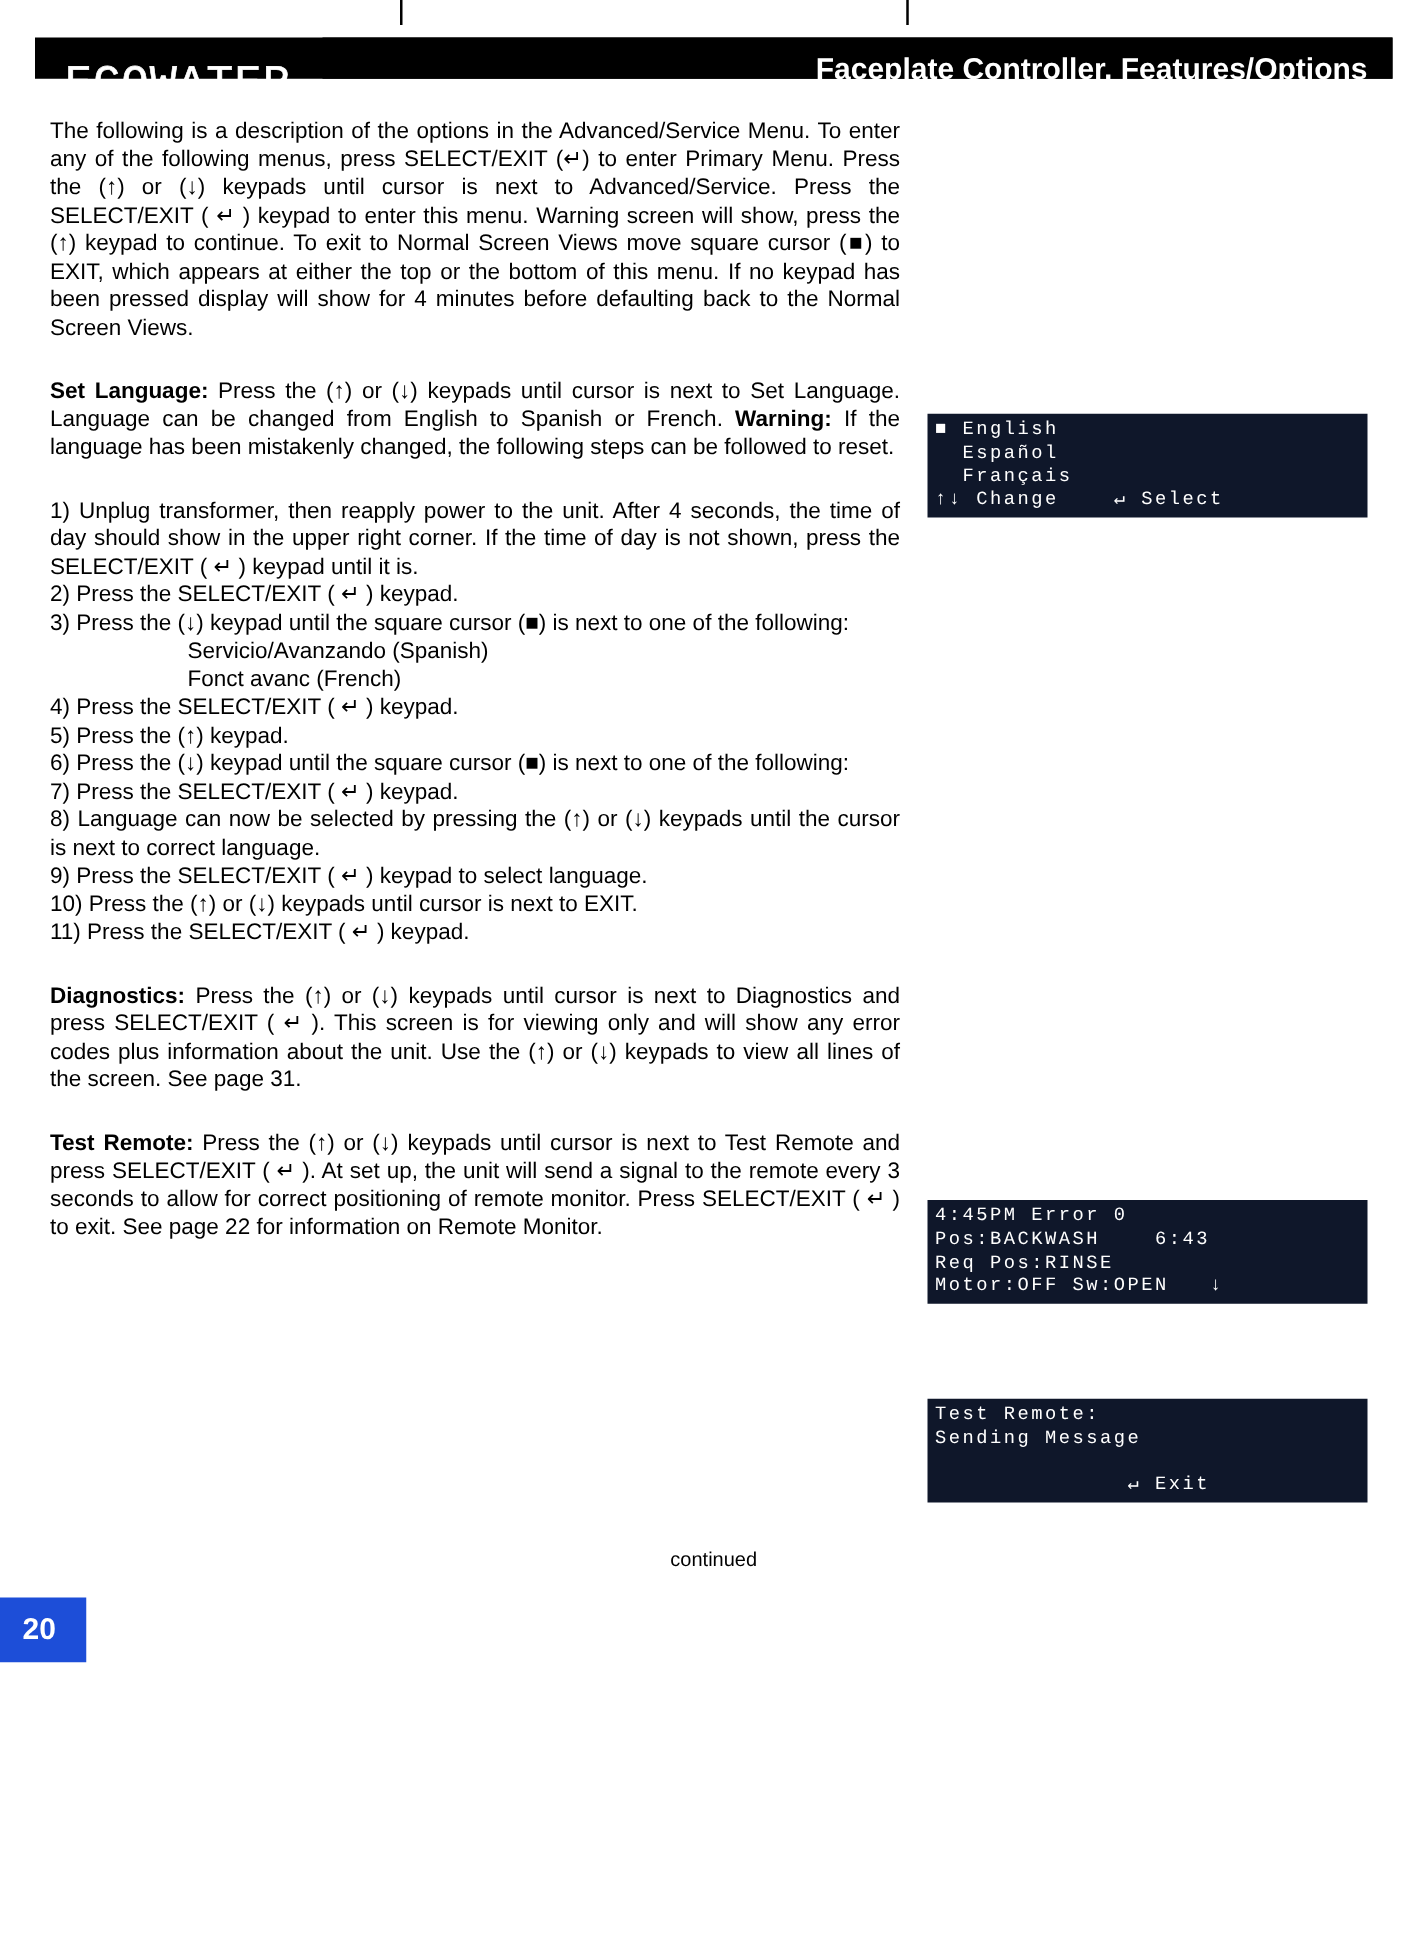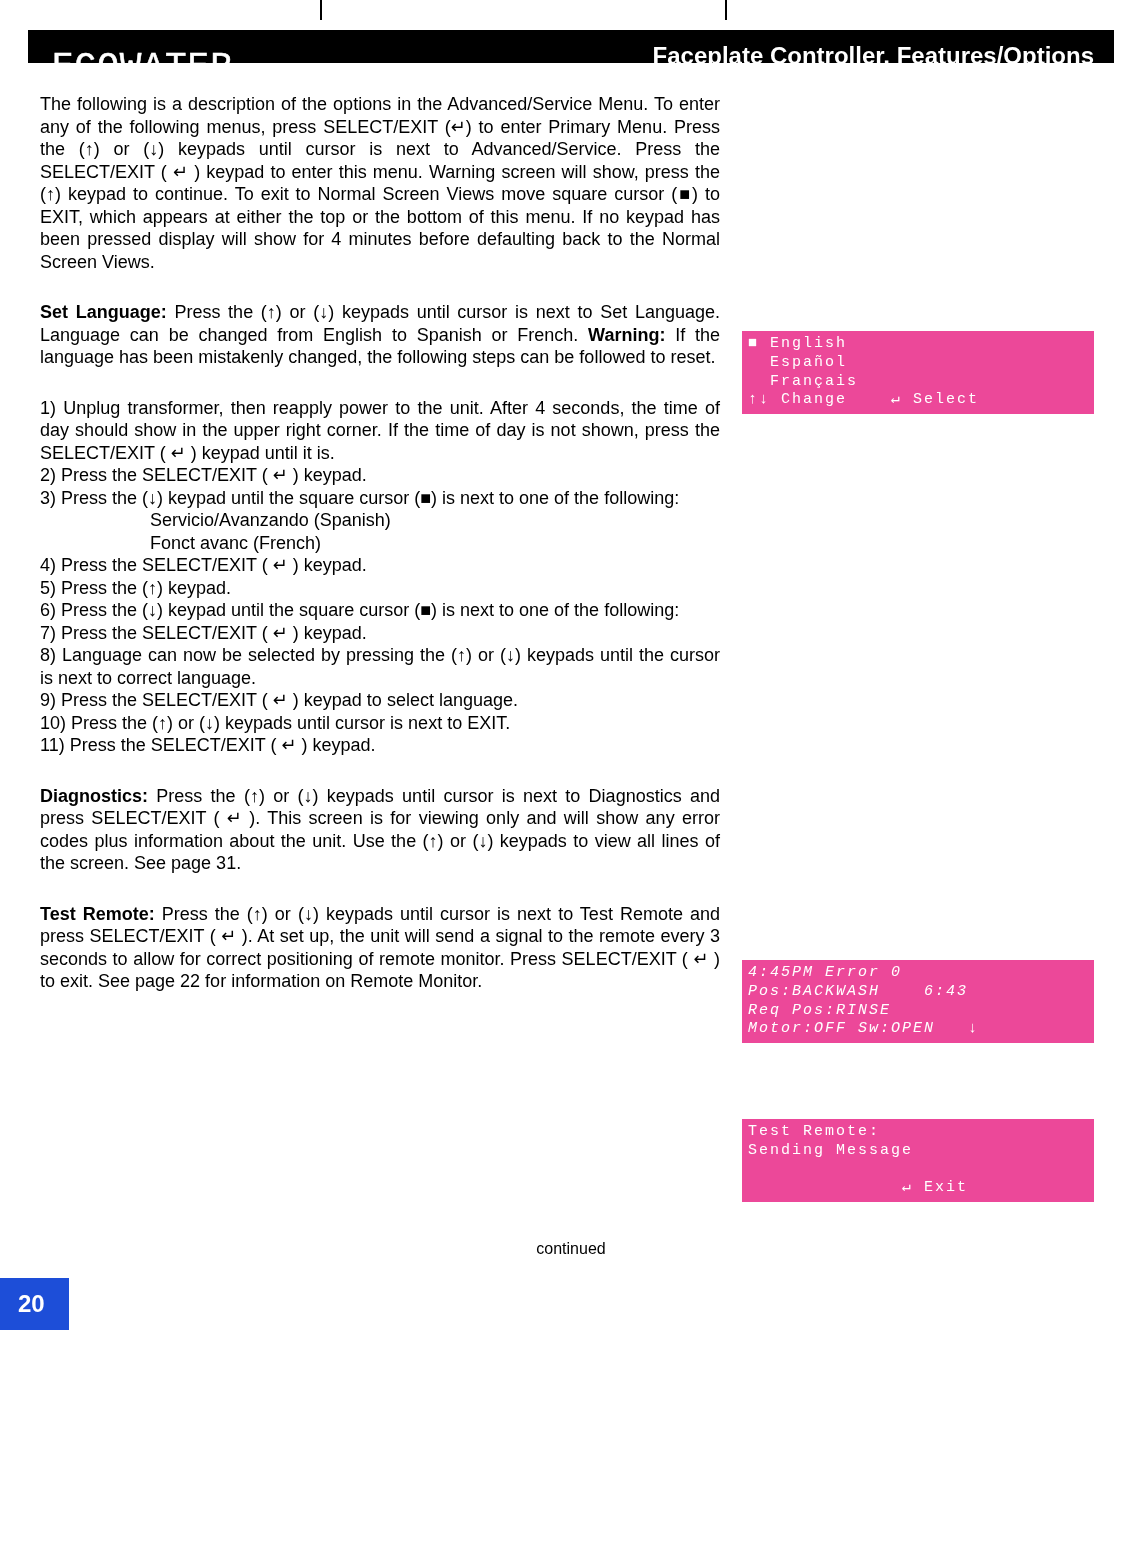--- a/index.html
+++ b/index.html
@@ -82,33 +82,33 @@
       margin-bottom: 28px;
       text-align: justify;
     }
     .indent-list {
       margin-left: 110px;
     }
     .bold {
       font-weight: bold;
     }
     .lcd {
-      background: #ec4899;
+      background: #0f172a;
       color: #fff;
       font-family: "Courier New", monospace;
       font-size: 15px;
       letter-spacing: 2px;
       padding: 4px 6px;
       margin-bottom: 200px;
       border: 8px solid #fff;
       border-radius: 8px;
       line-height: 1.25;
       white-space: pre;
     }
-    .lcd.second { margin-top: 530px; margin-bottom: 60px; font-style: italic; }
+    .lcd.second { margin-top: 530px; margin-bottom: 60px; }
     .lcd.third { margin-bottom: 0; }
     .footer-row {
       padding: 30px 0 10px 0;
       text-align: center;
       font-size: 16px;
     }
     .page-badge {
       background: #1d4ed8;
       color: #fff;
       display: inline-block;

